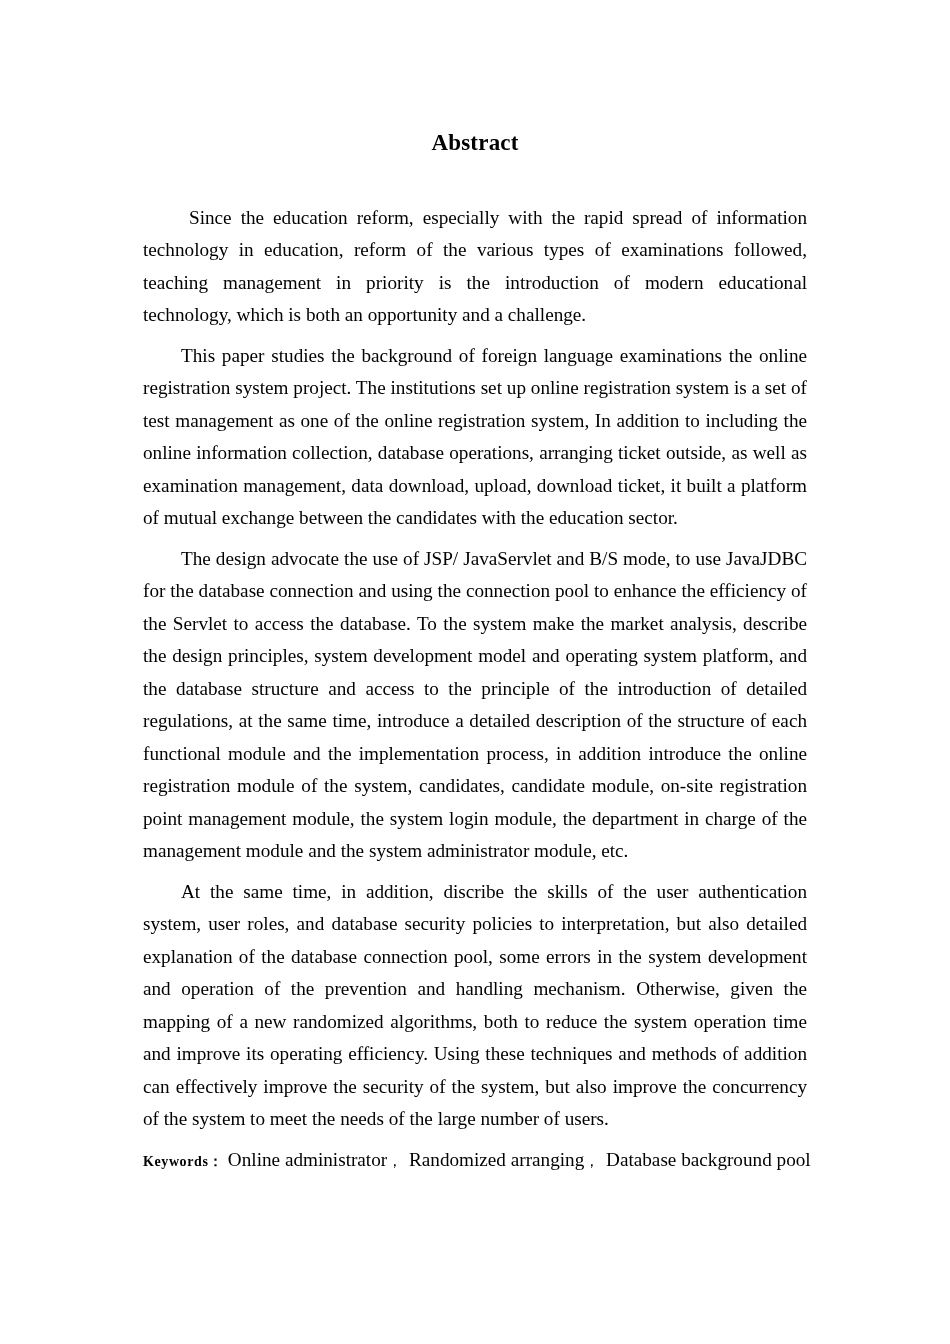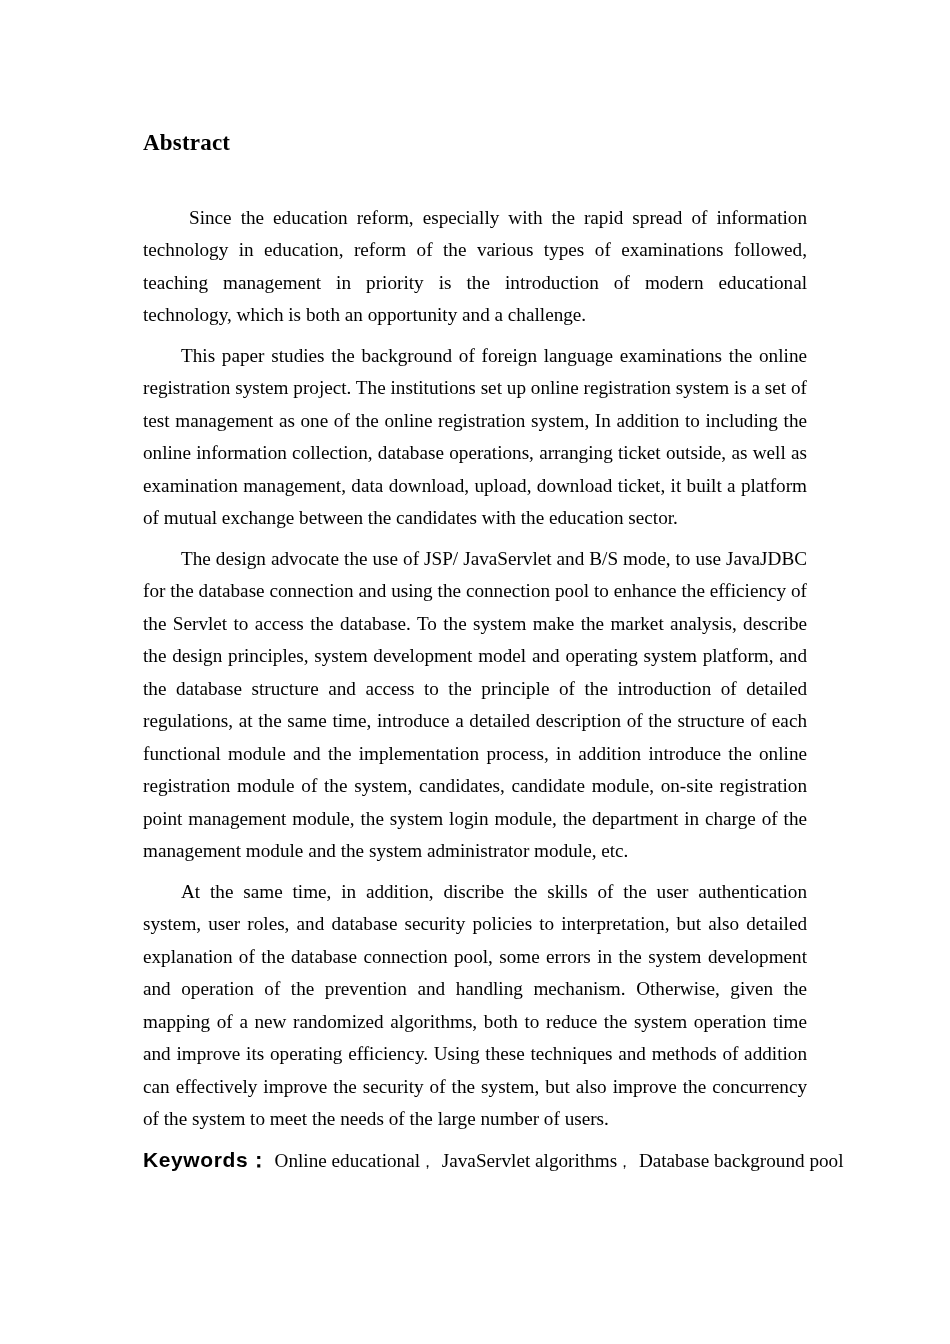--- a/index.html
+++ b/index.html
@@ -29,21 +29,21 @@
     position: absolute;
     left: 143px;
     top: 128px;
     width: 664px;
   }
 
   .doc-title {
     font-family: "Liberation Serif", "DejaVu Serif", serif;
     font-size: 23px;
     font-weight: bold;
-    text-align: left;
+    text-align: center;
     line-height: 1.3;
     margin: 0 0 22px 0;
     letter-spacing: 0.2px;
   }
 
   .para {
     font-size: 19.2px;
     line-height: 32.5px;
     text-align: justify;
     text-justify: inter-word;
@@ -61,23 +61,23 @@
   .keywords {
     font-size: 19.2px;
     line-height: 32.5px;
     margin: 2px 0 0 0;
     text-indent: 0;
     text-align: left;
     white-space: nowrap;
   }
 
   .kw-label {
-    font-family: Liberation Sans, sans-serif;
+    font-family: Liberation Serif, serif;
     font-weight: bold;
-    font-size: 21px;
+    font-size: 14px;
     letter-spacing: 0.6px;
   }
 
   .kw-body {
     font-family: "Liberation Serif", "DejaVu Serif", serif;
     font-size: 19.2px;
   }
 
   .kw-sep {
     font-family: "DejaVu Sans", "Liberation Sans", sans-serif;
@@ -95,17 +95,17 @@
 
     <p class="para first">Since the education reform, especially with the rapid spread of information technology in education, reform of the various types of examinations followed, teaching management in priority is the introduction of modern educational technology, which is both an opportunity and a challenge.</p>
 
     <p class="para">This paper studies the background of foreign language examinations the online registration system project. The institutions set up online registration system is a set of test management as one of the online registration system, In addition to including the online information collection, database operations, arranging ticket outside, as well as examination management, data download, upload, download ticket, it built a platform of mutual exchange between the candidates with the education sector.</p>
 
     <p class="para">The design advocate the use of JSP/ JavaServlet and B/S mode, to use JavaJDBC for the database connection and using the connection pool to enhance the efficiency of the Servlet to access the database. To the system make the market analysis, describe the design principles, system development model and operating system platform, and the database structure and access to the principle of the introduction of detailed regulations, at the same time, introduce a detailed description of the structure of each functional module and the implementation process, in addition introduce the online registration module of the system, candidates, candidate module, on-site registration point management module, the system login module, the department in charge of the management module and the system administrator module, etc.</p>
 
     <p class="para">At the same time, in addition, discribe the skills of the user authentication system, user roles, and database security policies to interpretation, but also detailed explanation of the database connection pool, some errors in the system development and operation of the prevention and handling mechanism. Otherwise, given the mapping of a new randomized algorithms, both to reduce the system operation time and improve its operating efficiency. Using these techniques and methods of addition can effectively improve the security of the system, but also improve the concurrency of the system to meet the needs of the large number of users.</p>
 
     <p class="keywords">
-      <span class="kw-label">Keywords：</span><span class="kw-body"> <span>Online educational</span><span class="kw-sep">， </span><span>JavaServlet algorithms</span><span class="kw-sep">， </span><span>Database background pool</span></span>
+      <span class="kw-label">Keywords：</span><span class="kw-body"> <span>Online administrator</span><span class="kw-sep">， </span><span>Randomized arranging</span><span class="kw-sep">， </span><span>Database background pool</span></span>
     </p>
 
   </div>
 </div>
 
 </body></html>

